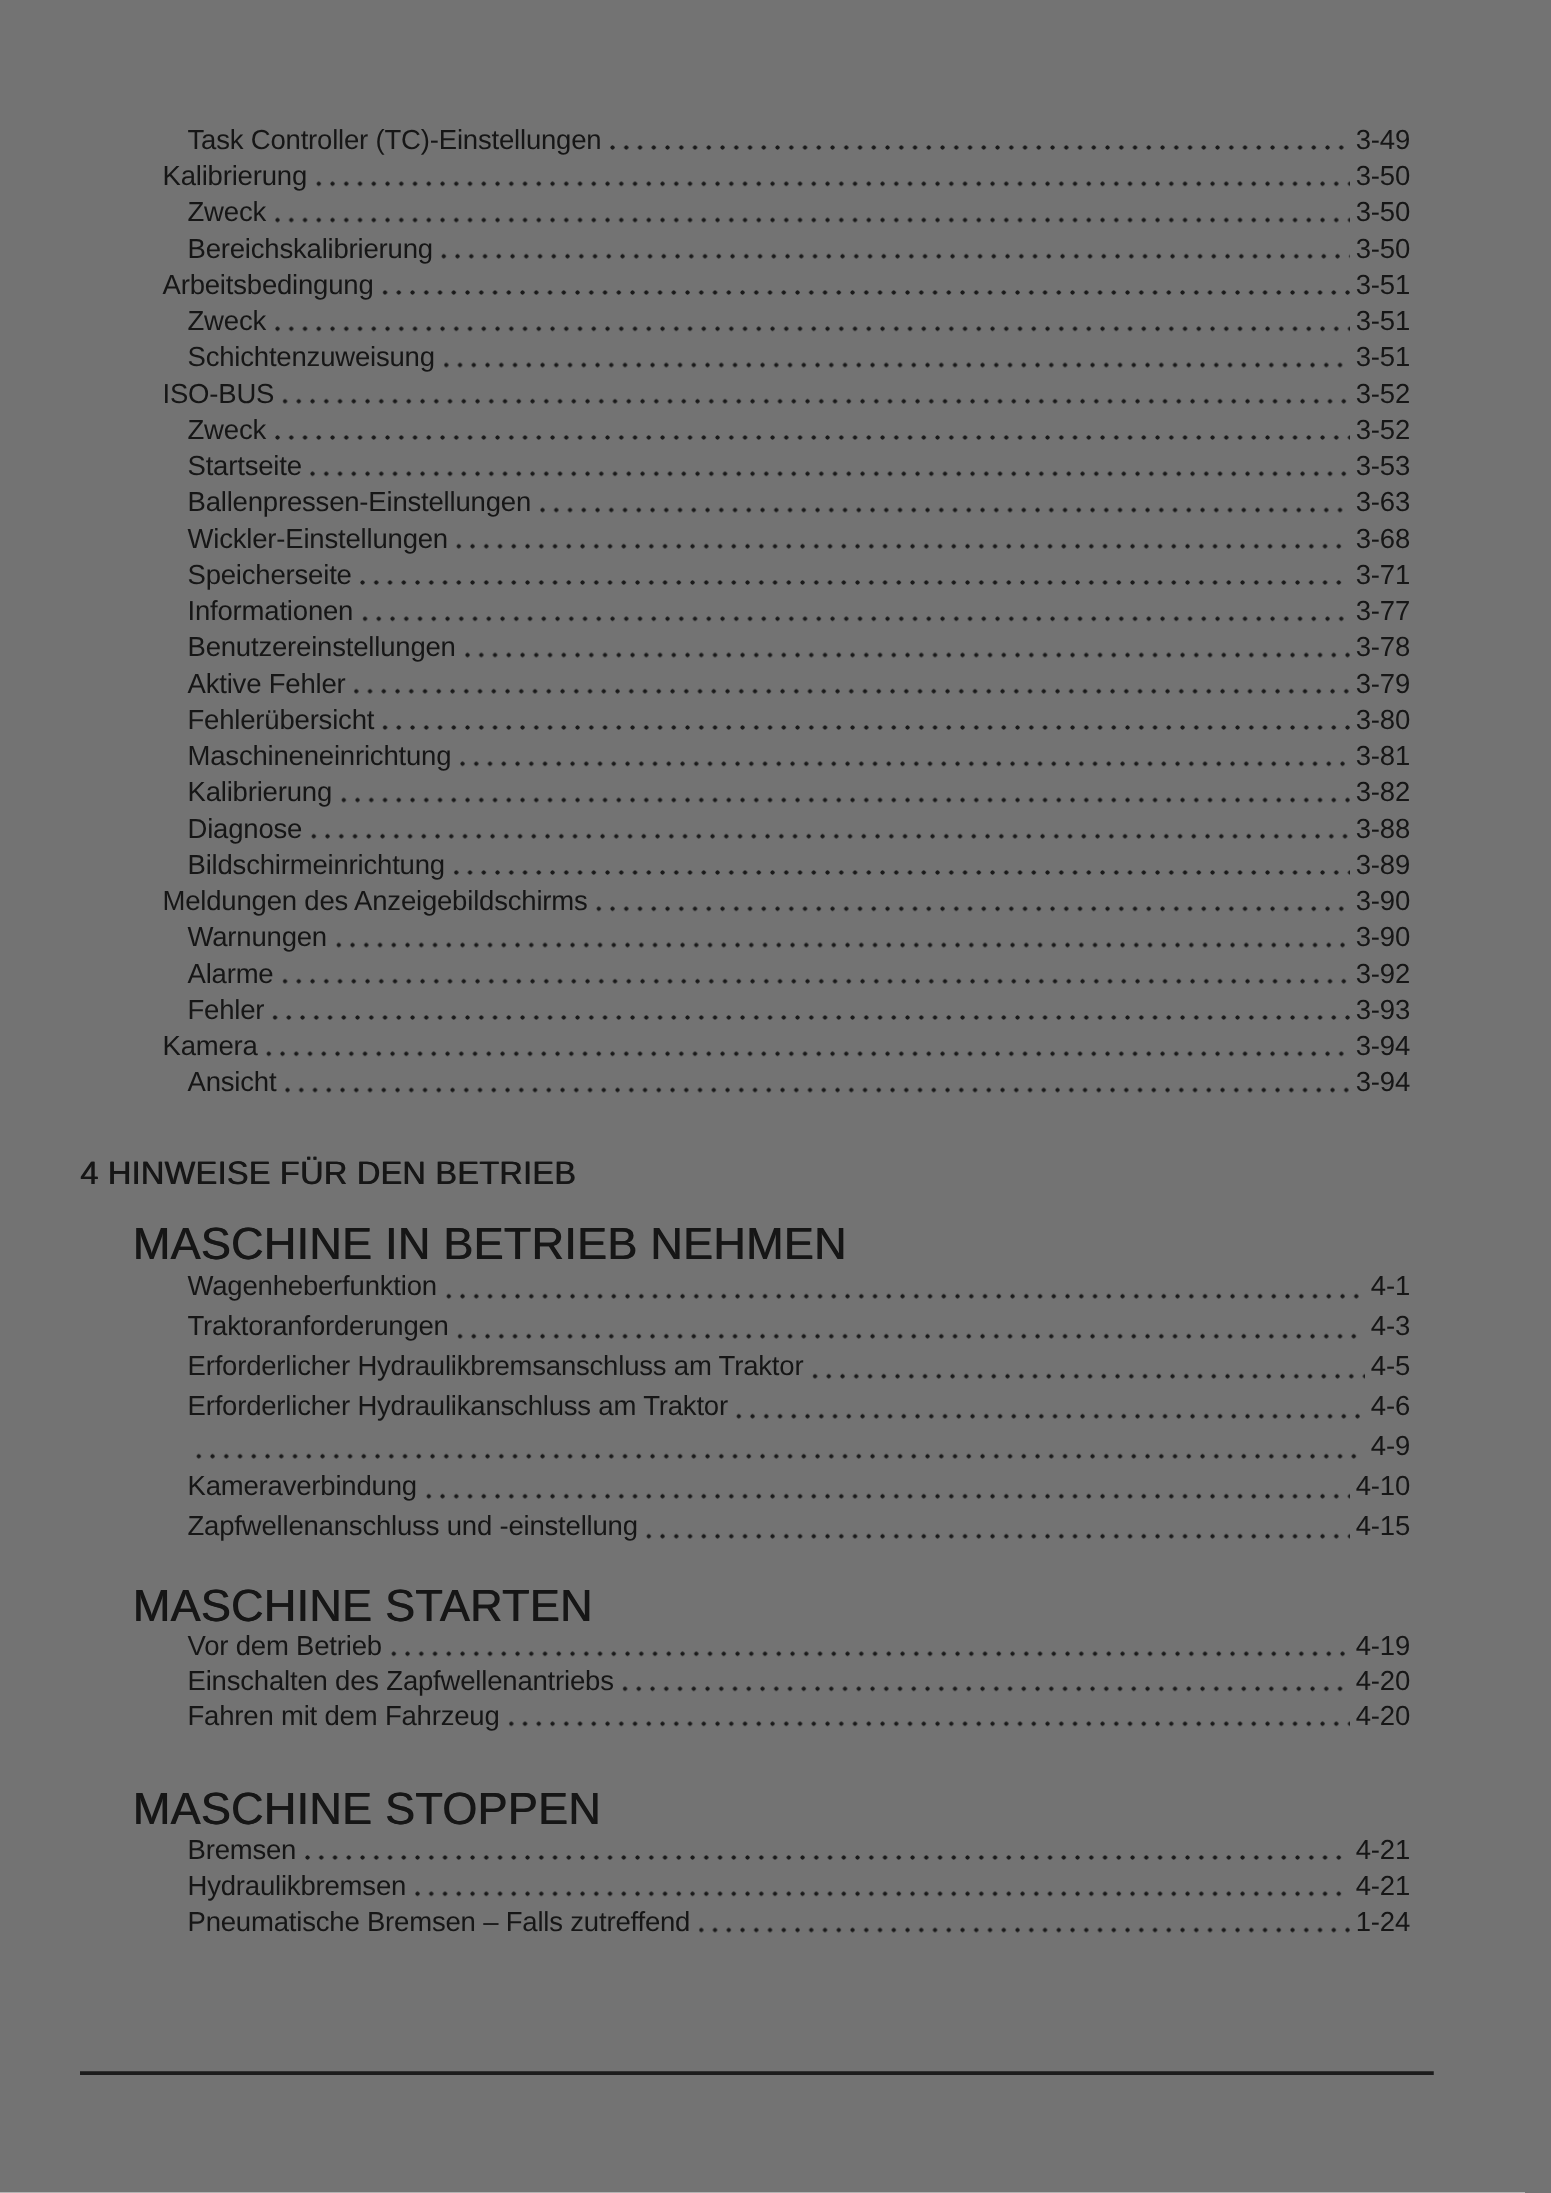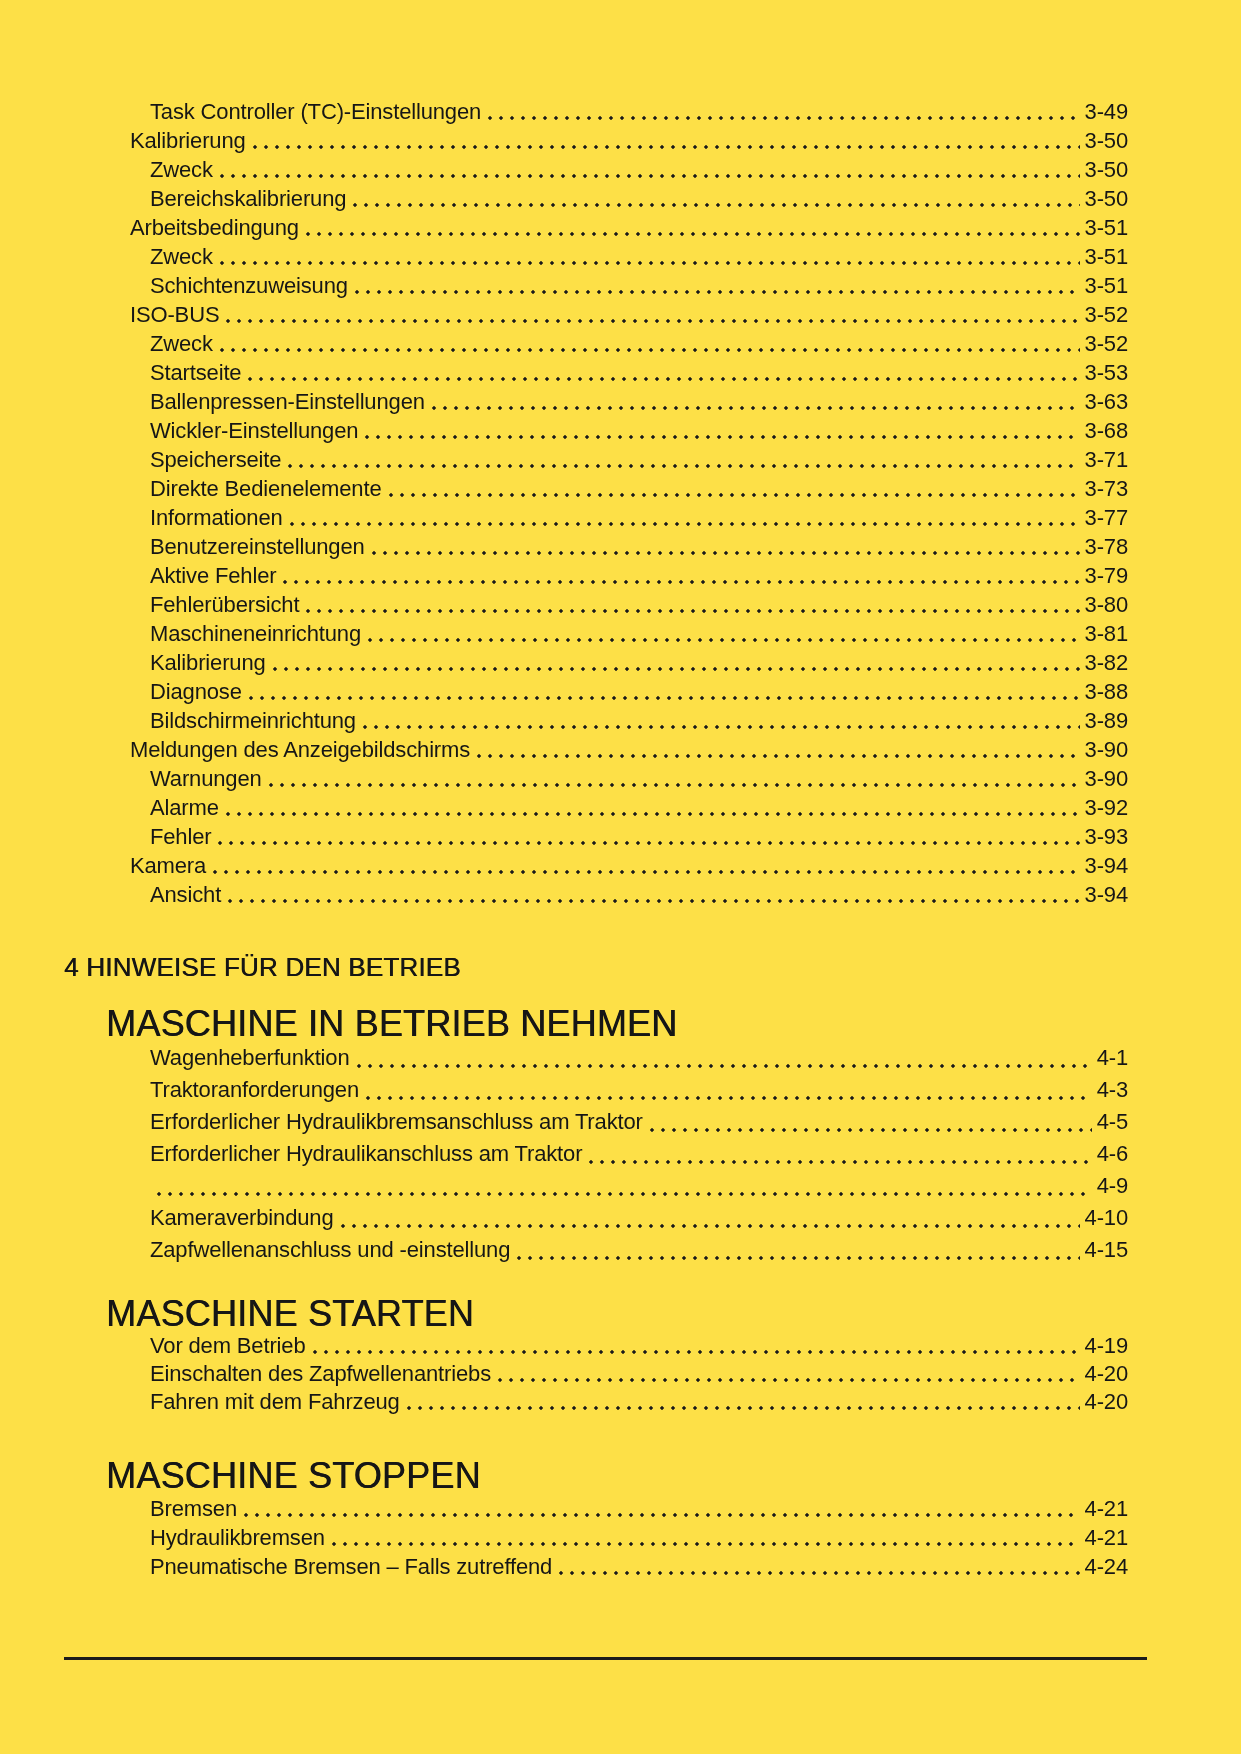--- a/index.html
+++ b/index.html
@@ -2,21 +2,21 @@
 <html lang="de"><head>
 <meta charset="utf-8">
 <title>Inhaltsverzeichnis</title>
 <style>
   html, body { margin: 0; padding: 0; background: #e8e8e8; }
   .page {
     position: relative;
     width: 1241px;
     height: 1754px;
     margin: 0 auto;
-    background: #fde047;
+    background: #737373;
     color: #161616;
     font-family: "Liberation Sans", "DejaVu Sans", sans-serif;
     overflow: hidden;
   }
   .content {
     position: absolute;
     top: 0; left: 0; right: 0;
     padding-top: 97px;
   }
   
@@ -152,25 +152,20 @@
           <span class="lbl">Wickler-Einstellungen</span>
           <span class="leader"></span>
           <span class="pg">3-68</span>
         </div>
         <div class="toc-row lvl2">
           <span class="lbl">Speicherseite</span>
           <span class="leader"></span>
           <span class="pg">3-71</span>
         </div>
         <div class="toc-row lvl2">
-          <span class="lbl">Direkte Bedienelemente</span>
-          <span class="leader"></span>
-          <span class="pg">3-73</span>
-        </div>
-        <div class="toc-row lvl2">
           <span class="lbl">Informationen</span>
           <span class="leader"></span>
           <span class="pg">3-77</span>
         </div>
         <div class="toc-row lvl2">
           <span class="lbl">Benutzereinstellungen</span>
           <span class="leader"></span>
           <span class="pg">3-78</span>
         </div>
         <div class="toc-row lvl2">
@@ -302,20 +297,20 @@
           <span class="pg">4-21</span>
         </div>
         <div class="toc-row lvl2">
           <span class="lbl">Hydraulikbremsen</span>
           <span class="leader"></span>
           <span class="pg">4-21</span>
         </div>
         <div class="toc-row lvl2">
           <span class="lbl">Pneumatische Bremsen – Falls zutreffend</span>
           <span class="leader"></span>
-          <span class="pg">4-24</span>
+          <span class="pg">1-24</span>
         </div>
       </div>
 
   </div>
 
   <div class="bottom-rule"></div>
 </div>
 
 </body></html>

